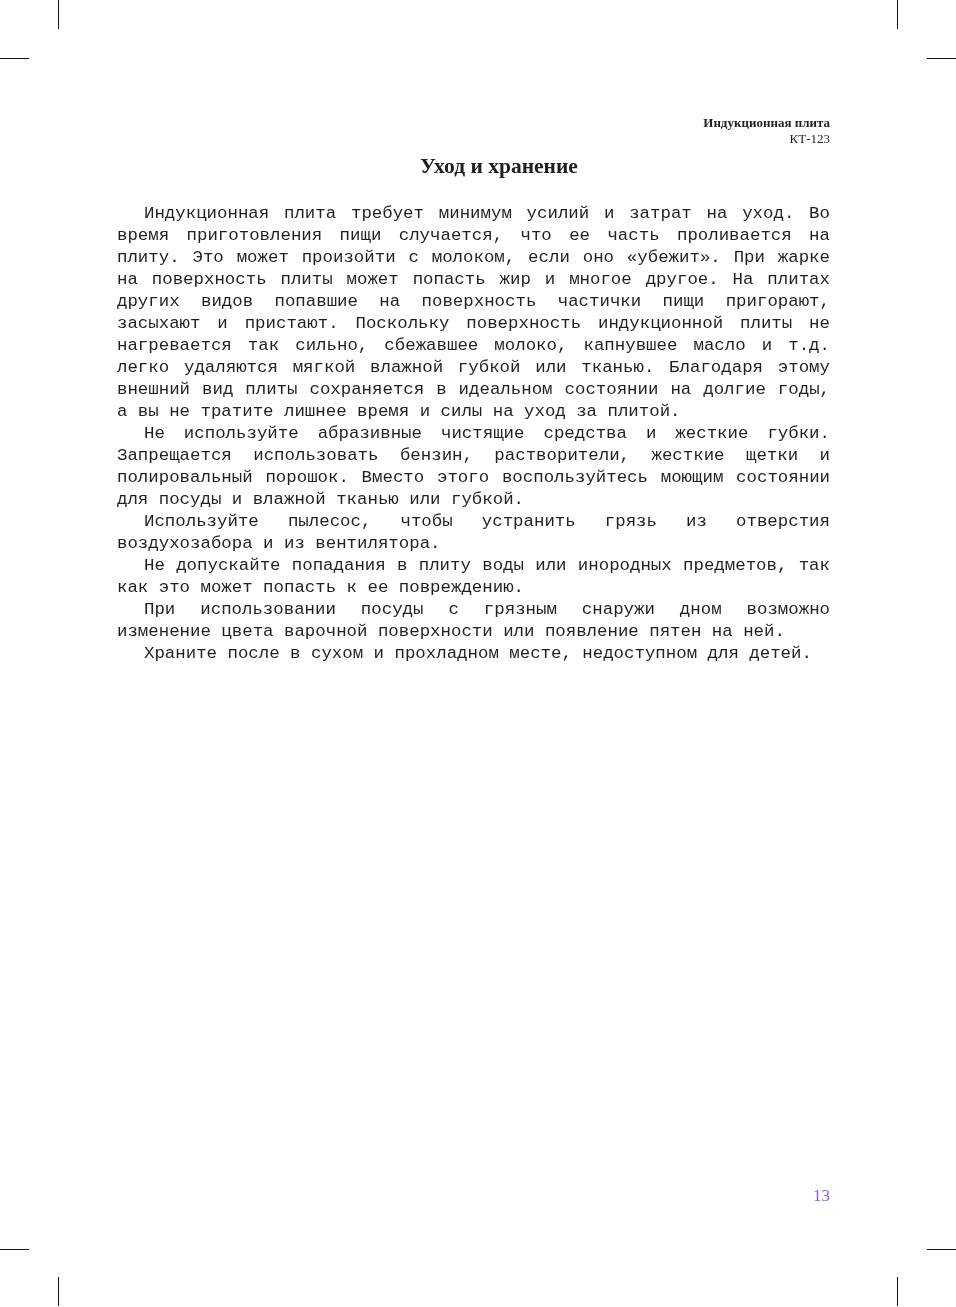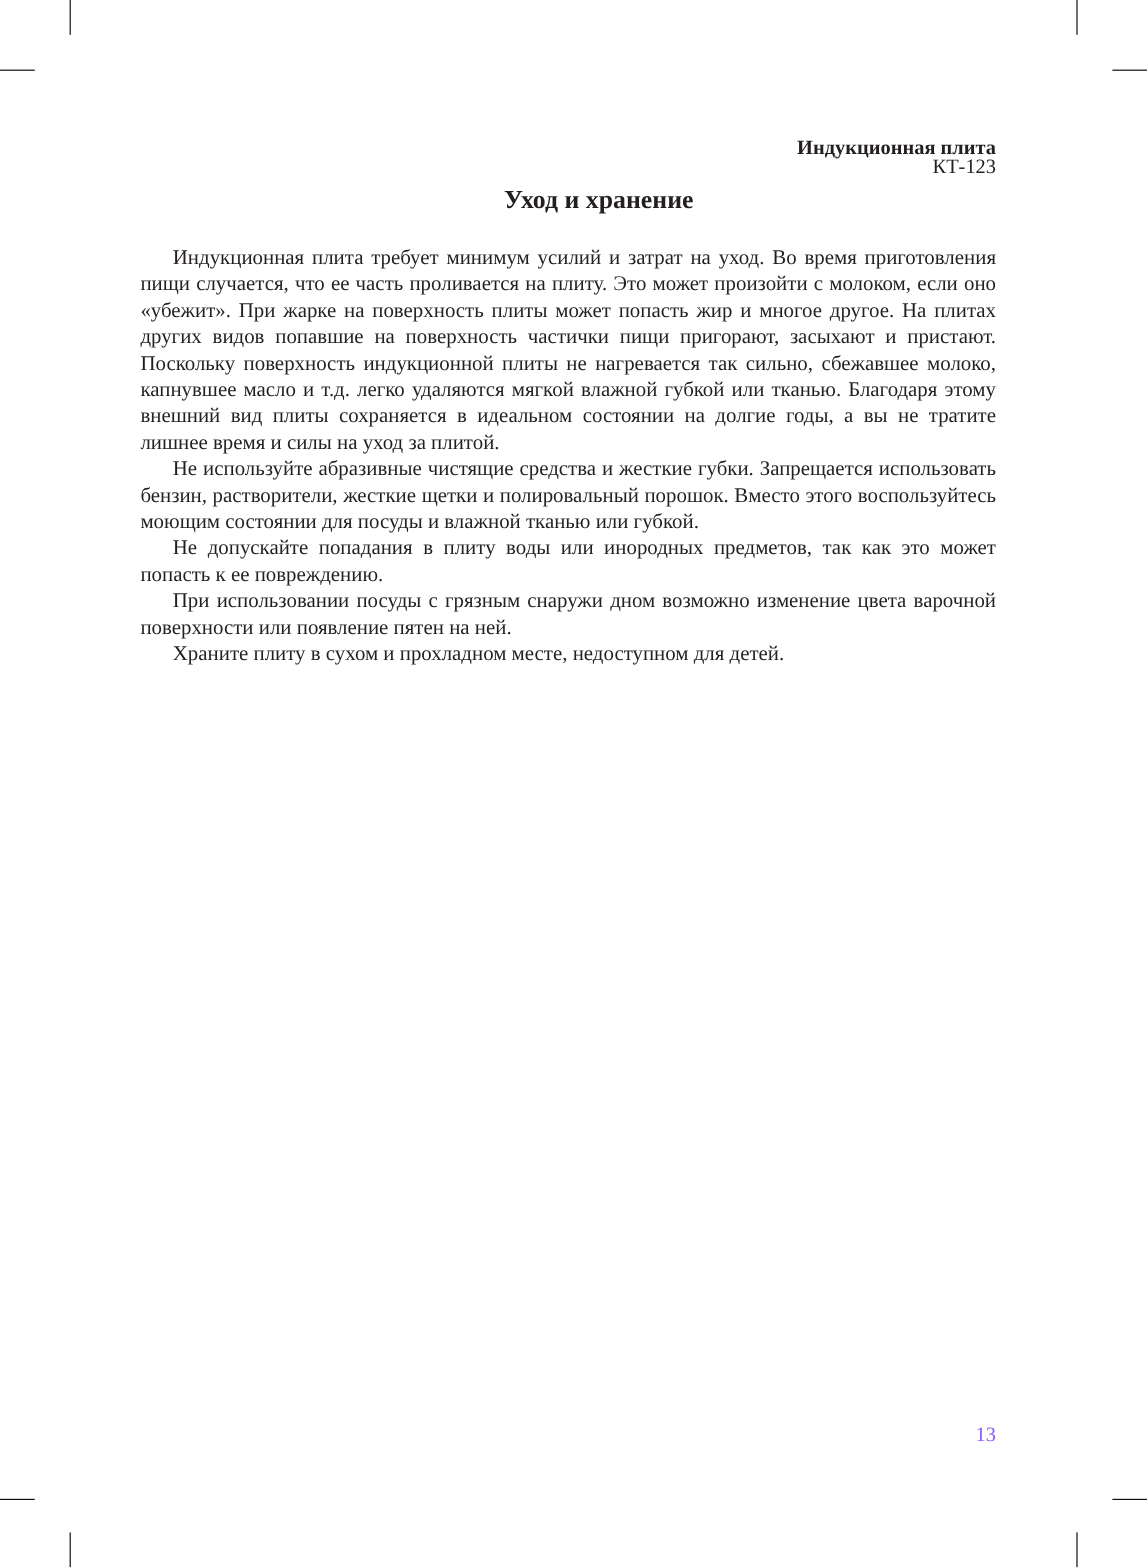--- a/index.html
+++ b/index.html
@@ -20,21 +20,21 @@
       background: #111;
     }
     .crop.v { width: 1.3px; height: 29px; }
     .crop.h { height: 1.3px; width: 29px; }
 
     .header {
       position: absolute;
       right: 126px;
       top: 115px;
       text-align: right;
-      font-size: 17px;
+      font-size: 13px;
       line-height: 16px;
     }
     .header .product { font-weight: bold; }
     .header .model { font-weight: normal; }
 
     .title {
       position: absolute;
       left: 0;
       width: 946px;
       top: 152px;
@@ -51,20 +51,21 @@
       top: 203px;
       width: 713px;
       font-size: 17.4px;
       line-height: 22px;
       text-align: justify;
       hyphens: manual;
     }
     .body-text p {
       margin: 0;
       text-indent: 27px;
+      font-family: Liberation Mono, monospace;
     }
 
     .page-number {
       position: absolute;
       right: 126px;
       top: 1186px;
       font-size: 17px;
       color: #8b5cf6;
     }
   </style>
@@ -83,18 +84,19 @@
 <div class="header">
   <div class="product">Индукционная плита</div>
   <div class="model">КТ-123</div>
 </div>
 
 <div class="title">Уход и хранение</div>
 
 <div class="body-text">
   <p>Индукционная плита требует минимум усилий и затрат на уход. Во время приго­товления пищи случается, что ее часть проливается на плиту. Это может произойти с молоком, если оно «убежит». При жарке на поверхность плиты может попасть жир и многое другое. На плитах других видов попавшие на поверхность частички пищи пригорают, засыхают и пристают. Поскольку поверхность индукционной плиты не нагревается так сильно, сбежавшее молоко, капнувшее масло и т.д. легко удаляются мягкой влажной губкой или тканью. Благодаря этому внешний вид плиты сохраня­ется в идеальном состоянии на долгие годы, а вы не тратите лишнее время и силы на уход за плитой.</p>
   <p>Не используйте абразивные чистящие средства и жесткие губки. Запрещается использовать бензин, растворители, жесткие щетки и полировальный порошок. Вместо этого воспользуйтесь моющим состоянии для посуды и влажной тканью или губкой.</p>
+  <p>Используйте пылесос, чтобы устранить грязь из отверстия воздухозабора и из вентилятора.</p>
   <p>Не допускайте попадания в плиту воды или инородных предметов, так как это может попасть к ее повреждению.</p>
   <p>При использовании посуды с грязным снаружи дном возможно изменение цвета варочной поверхности или появление пятен на ней.</p>
-  <p>Храните плиту в сухом и прохладном месте, недоступном для детей.</p>
+  <p>Храните после в сухом и прохладном месте, недоступном для детей.</p>
 </div>
 
 <div class="page-number">13</div>
 
 </body></html>

